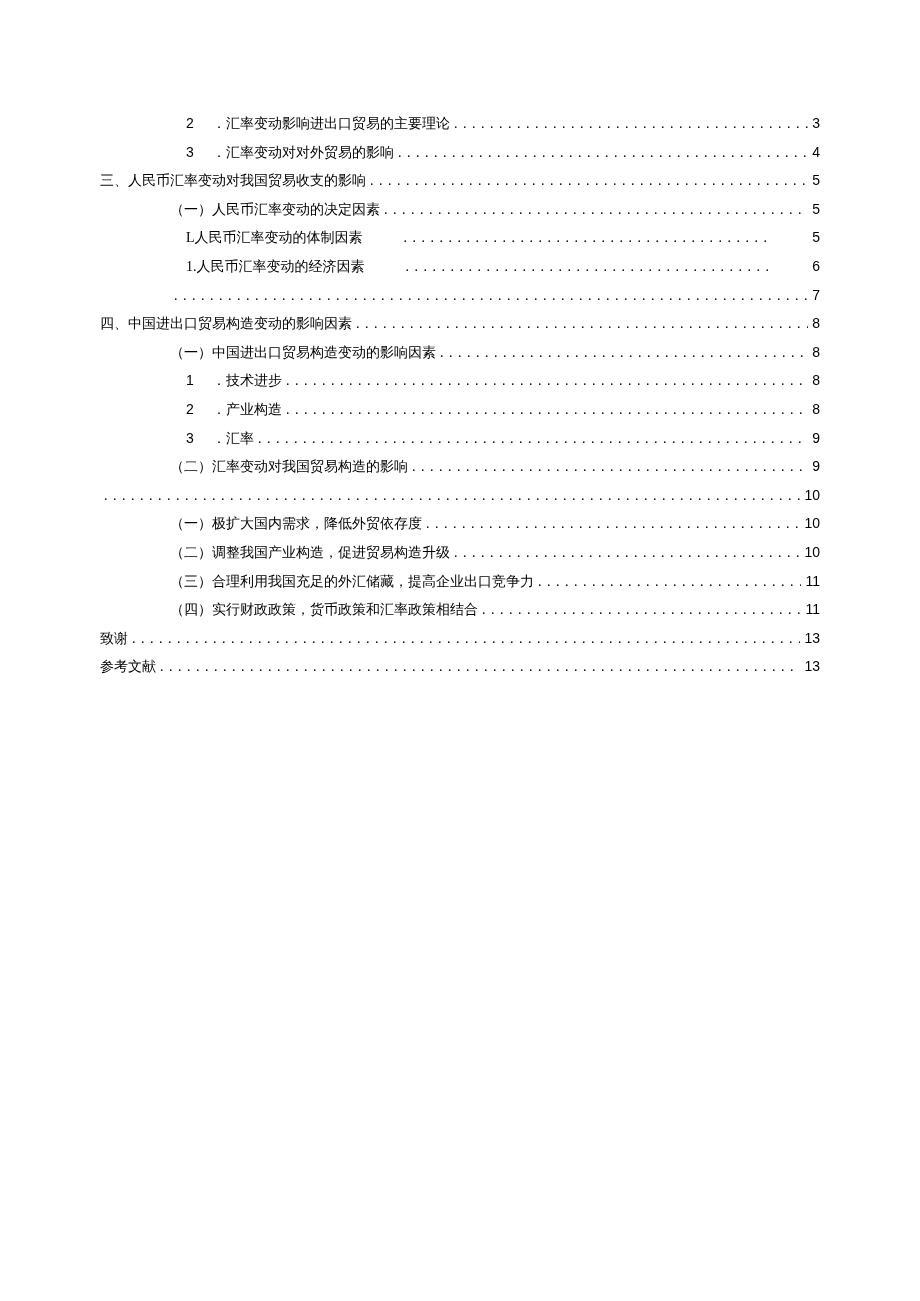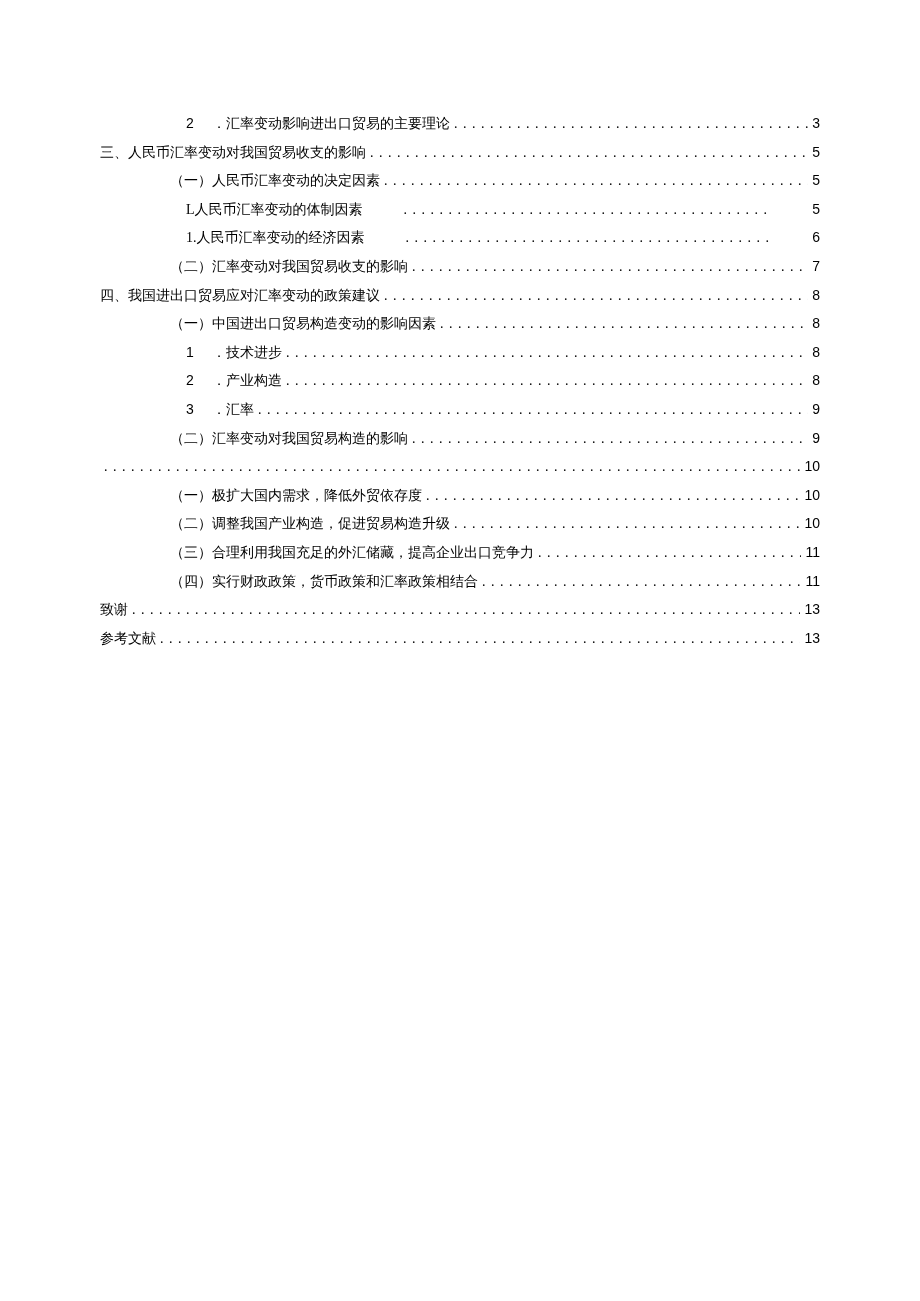--- a/index.html
+++ b/index.html
@@ -57,20 +57,25 @@
   </style>
 </head>
 <body>
 
 <div class="toc" id="toc-container">
 <div class="toc-entry indent-2n">
       <span class="toc-label"><span class="num-prefix">2</span><span>．汇率变动影响进出口贸易的主要理论</span></span>
       <span class="toc-dots"></span>
       <span class="toc-page">3</span>
     </div>
+    <div class="toc-entry indent-2n">
+      <span class="toc-label"><span class="num-prefix">3</span><span>．汇率变动对对外贸易的影响</span></span>
+      <span class="toc-dots"></span>
+      <span class="toc-page">4</span>
+    </div>
     <div class="toc-entry indent-0">
       <span class="toc-label"><span>三、人民币汇率变动对我国贸易收支的影响</span></span>
       <span class="toc-dots"></span>
       <span class="toc-page">5</span>
     </div>
     <div class="toc-entry indent-1">
       <span class="toc-label"><span>（一）人民币汇率变动的决定因素</span></span>
       <span class="toc-dots"></span>
       <span class="toc-page">5</span>
     </div>
@@ -78,26 +83,25 @@
       <span class="toc-label"><span>L人民币汇率变动的体制因素</span></span>
       <span class="toc-dots"></span>
       <span class="toc-page">5</span>
     </div>
     <div class="toc-entry indent-2">
       <span class="toc-label"><span>1.人民币汇率变动的经济因素</span></span>
       <span class="toc-dots"></span>
       <span class="toc-page">6</span>
     </div>
     <div class="toc-entry indent-1">
-      <span class="toc-label"><span>（二）汇率变动对我国贸易收支的影响</span></span>
       <span class="toc-dots"></span>
       <span class="toc-page">7</span>
     </div>
     <div class="toc-entry indent-0">
-      <span class="toc-label"><span>四、我国进出口贸易应对汇率变动的政策建议</span></span>
+      <span class="toc-label"><span>四、中国进出口贸易构造变动的影响因素</span></span>
       <span class="toc-dots"></span>
       <span class="toc-page">8</span>
     </div>
     <div class="toc-entry indent-1">
       <span class="toc-label"><span>（一）中国进出口贸易构造变动的影响因素</span></span>
       <span class="toc-dots"></span>
       <span class="toc-page">8</span>
     </div>
     <div class="toc-entry indent-2n">
       <span class="toc-label"><span class="num-prefix">1</span><span>．技术进步</span></span>

